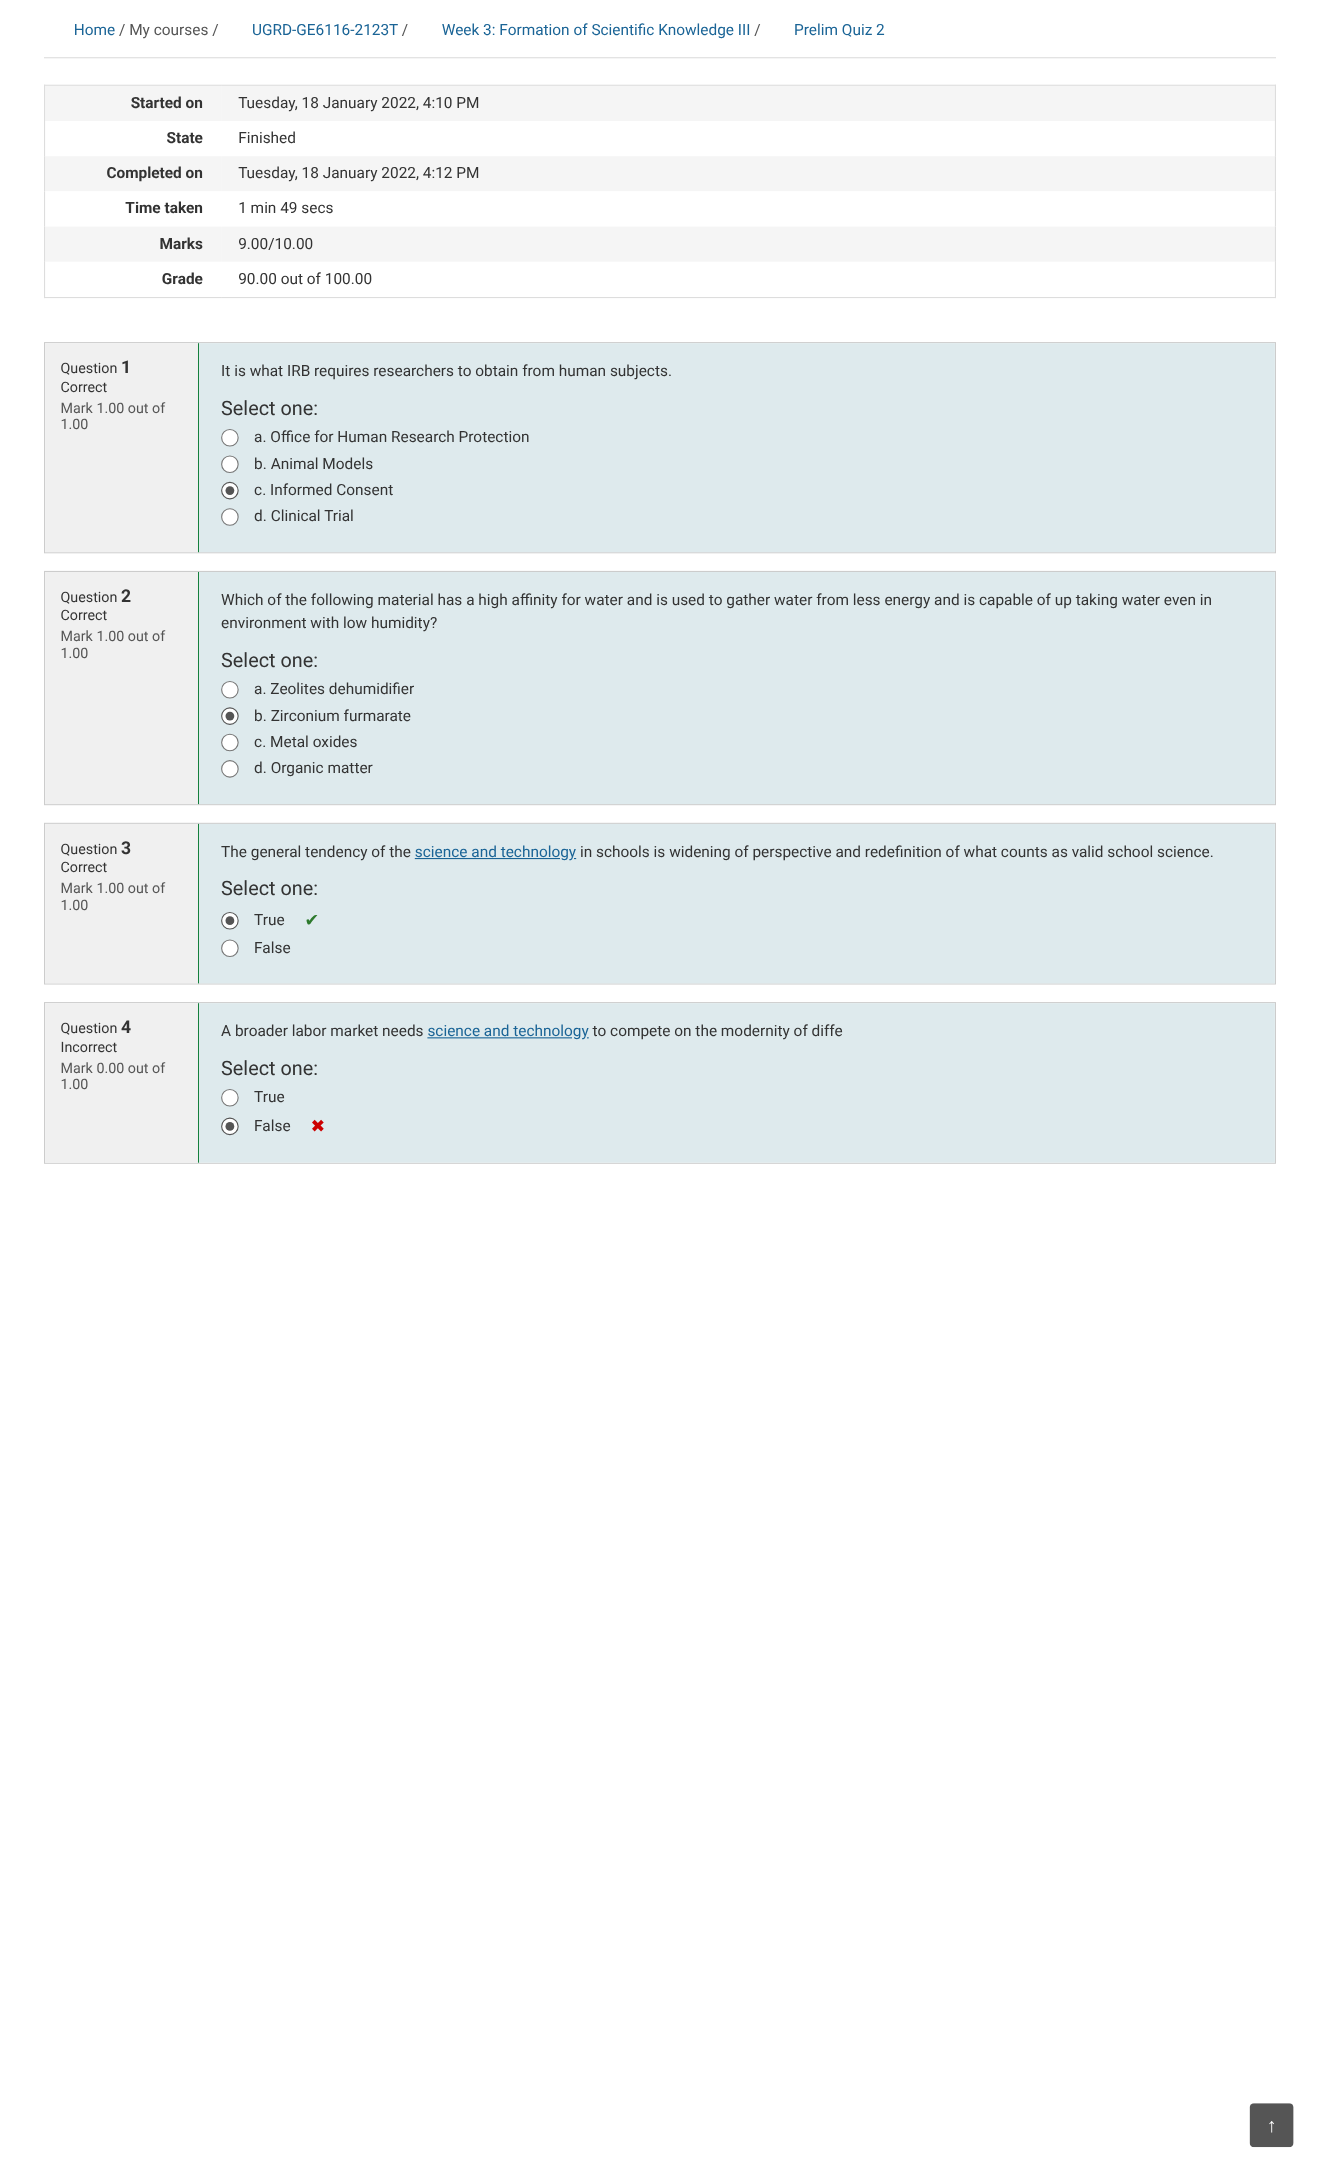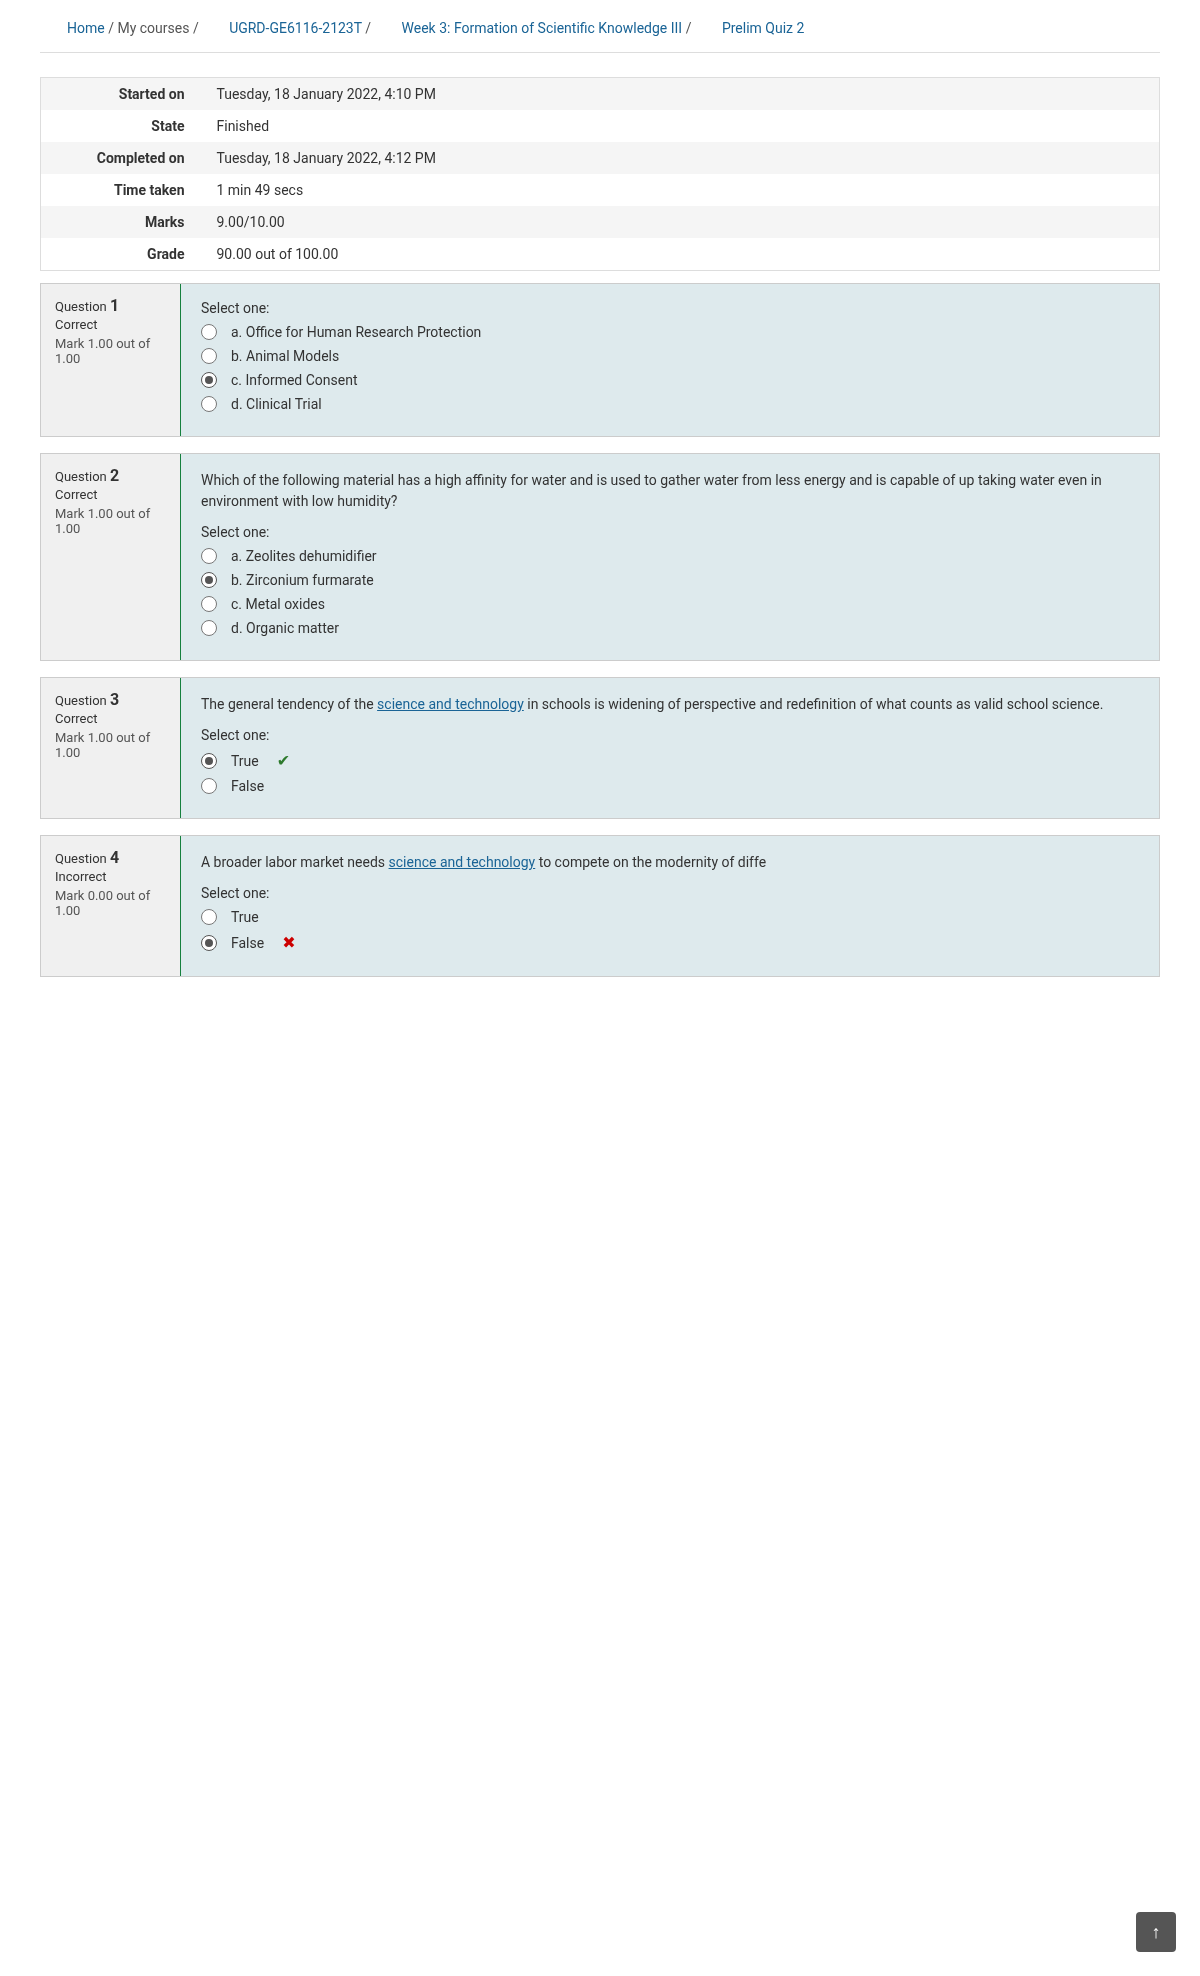--- a/index.html
+++ b/index.html
@@ -24,21 +24,21 @@
     .breadcrumb a {
       color: #1a6496;
       text-decoration: none;
       margin-left: 27px;
     }
     .breadcrumb span { color: #555; }
 
     .summary-table {
       width: 100%;
       border-collapse: collapse;
-      margin-bottom: 12px;
+      margin-bottom: 40px;
       border: 1px solid #ddd;
     }
     .summary-table tr:nth-child(odd) { background: #f5f5f5; }
     .summary-table tr:nth-child(even) { background: #fff; }
     .summary-table td {
       padding: 8px 16px;
       font-size: 14px;
     }
     .summary-table td:first-child {
       font-weight: bold;
@@ -86,21 +86,21 @@
     .question-text {
       margin-bottom: 12px;
       line-height: 1.5;
     }
     .question-text a {
       color: #1a6496;
       text-decoration: underline;
       margin-top: 48px;
     }
     .select-one {
-      font-size: 14px;
+      font-size: 18px;
       margin-bottom: 8px;
       color: #333;
     }
     .option {
       display: flex;
       align-items: center;
       margin-bottom: 8px;
       gap: 14px;
       font-size: 14px;
     }
@@ -198,20 +198,21 @@
   </table>
 
   <div id="questions-container">
   <div class="question-block">
         <div class="question-sidebar">
           <div class="q-number">Question <strong>1</strong></div>
           <div class="q-status">Correct</div>
           <div class="q-mark">Mark 1.00 out of 1.00</div>
         </div>
         <div class="question-content">
+          <div class="question-text">It is what IRB requires researchers to obtain from human subjects.</div>
           <div class="select-one">Select one:</div>
           <div class="option">
             <span class="radio-circle"></span>
             <span>a. Office for Human Research Protection</span>
           </div>
           <div class="option">
             <span class="radio-circle"></span>
             <span>b. Animal Models</span>
           </div>
           <div class="option">

